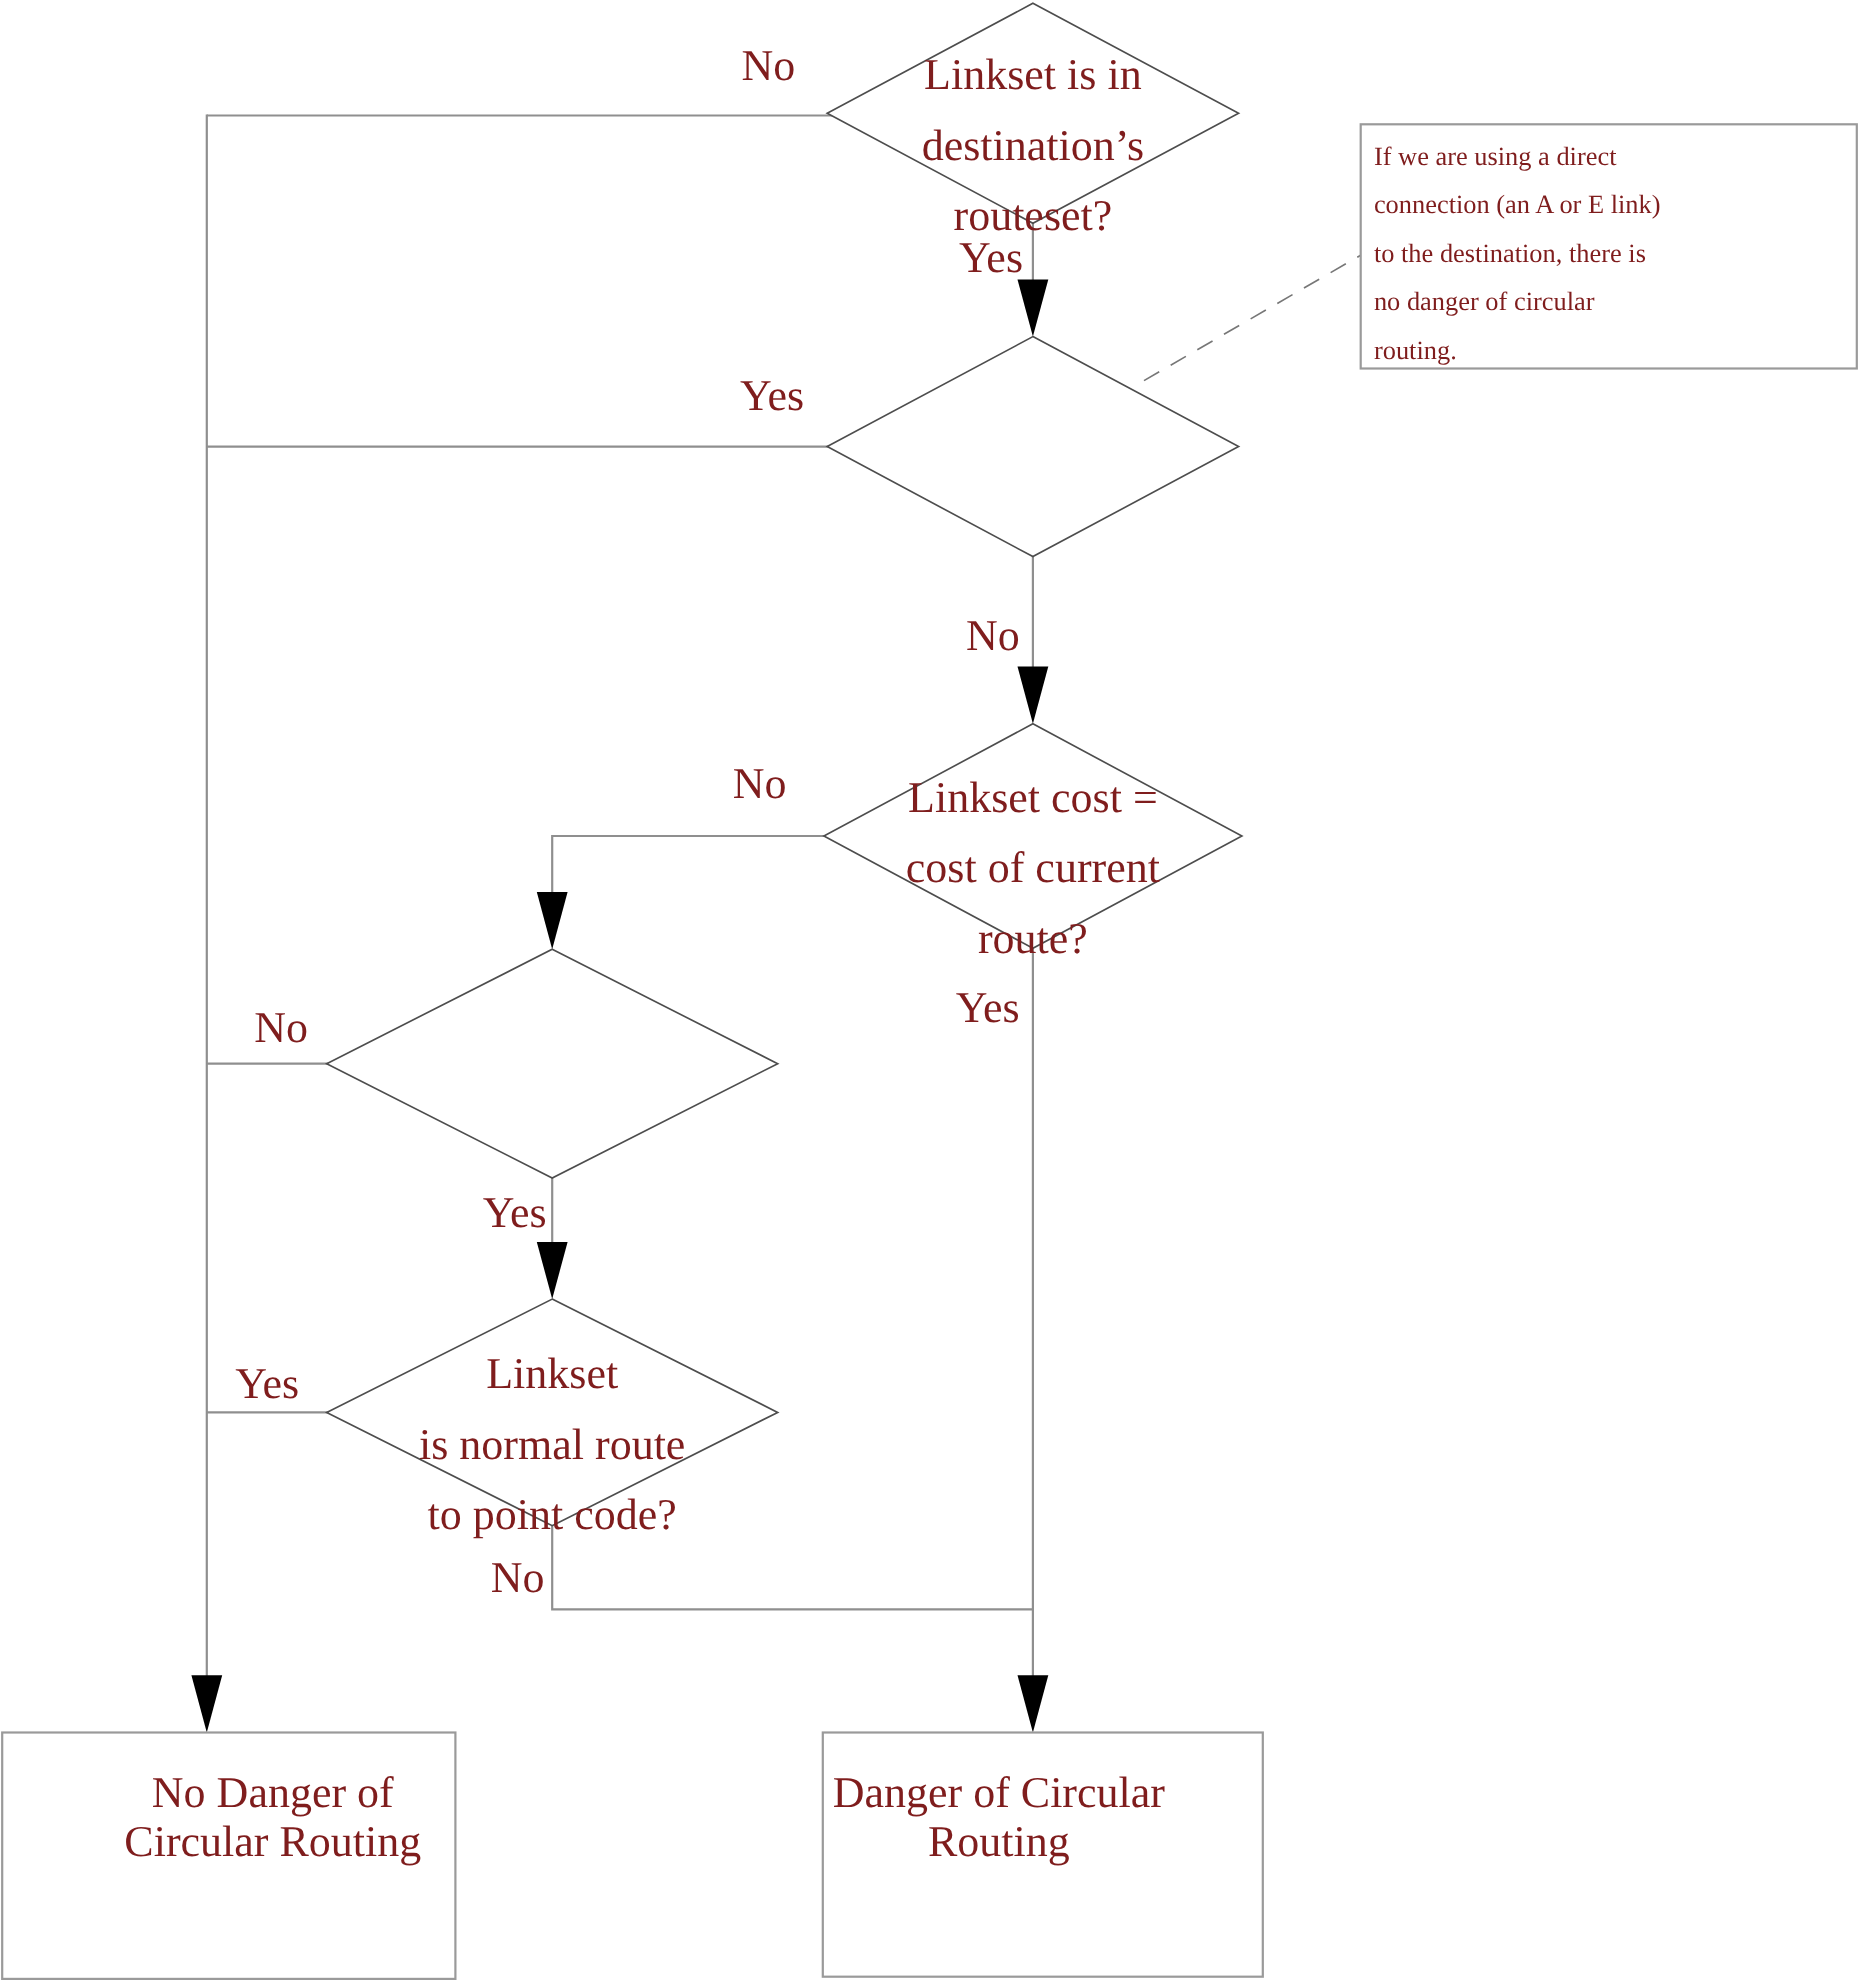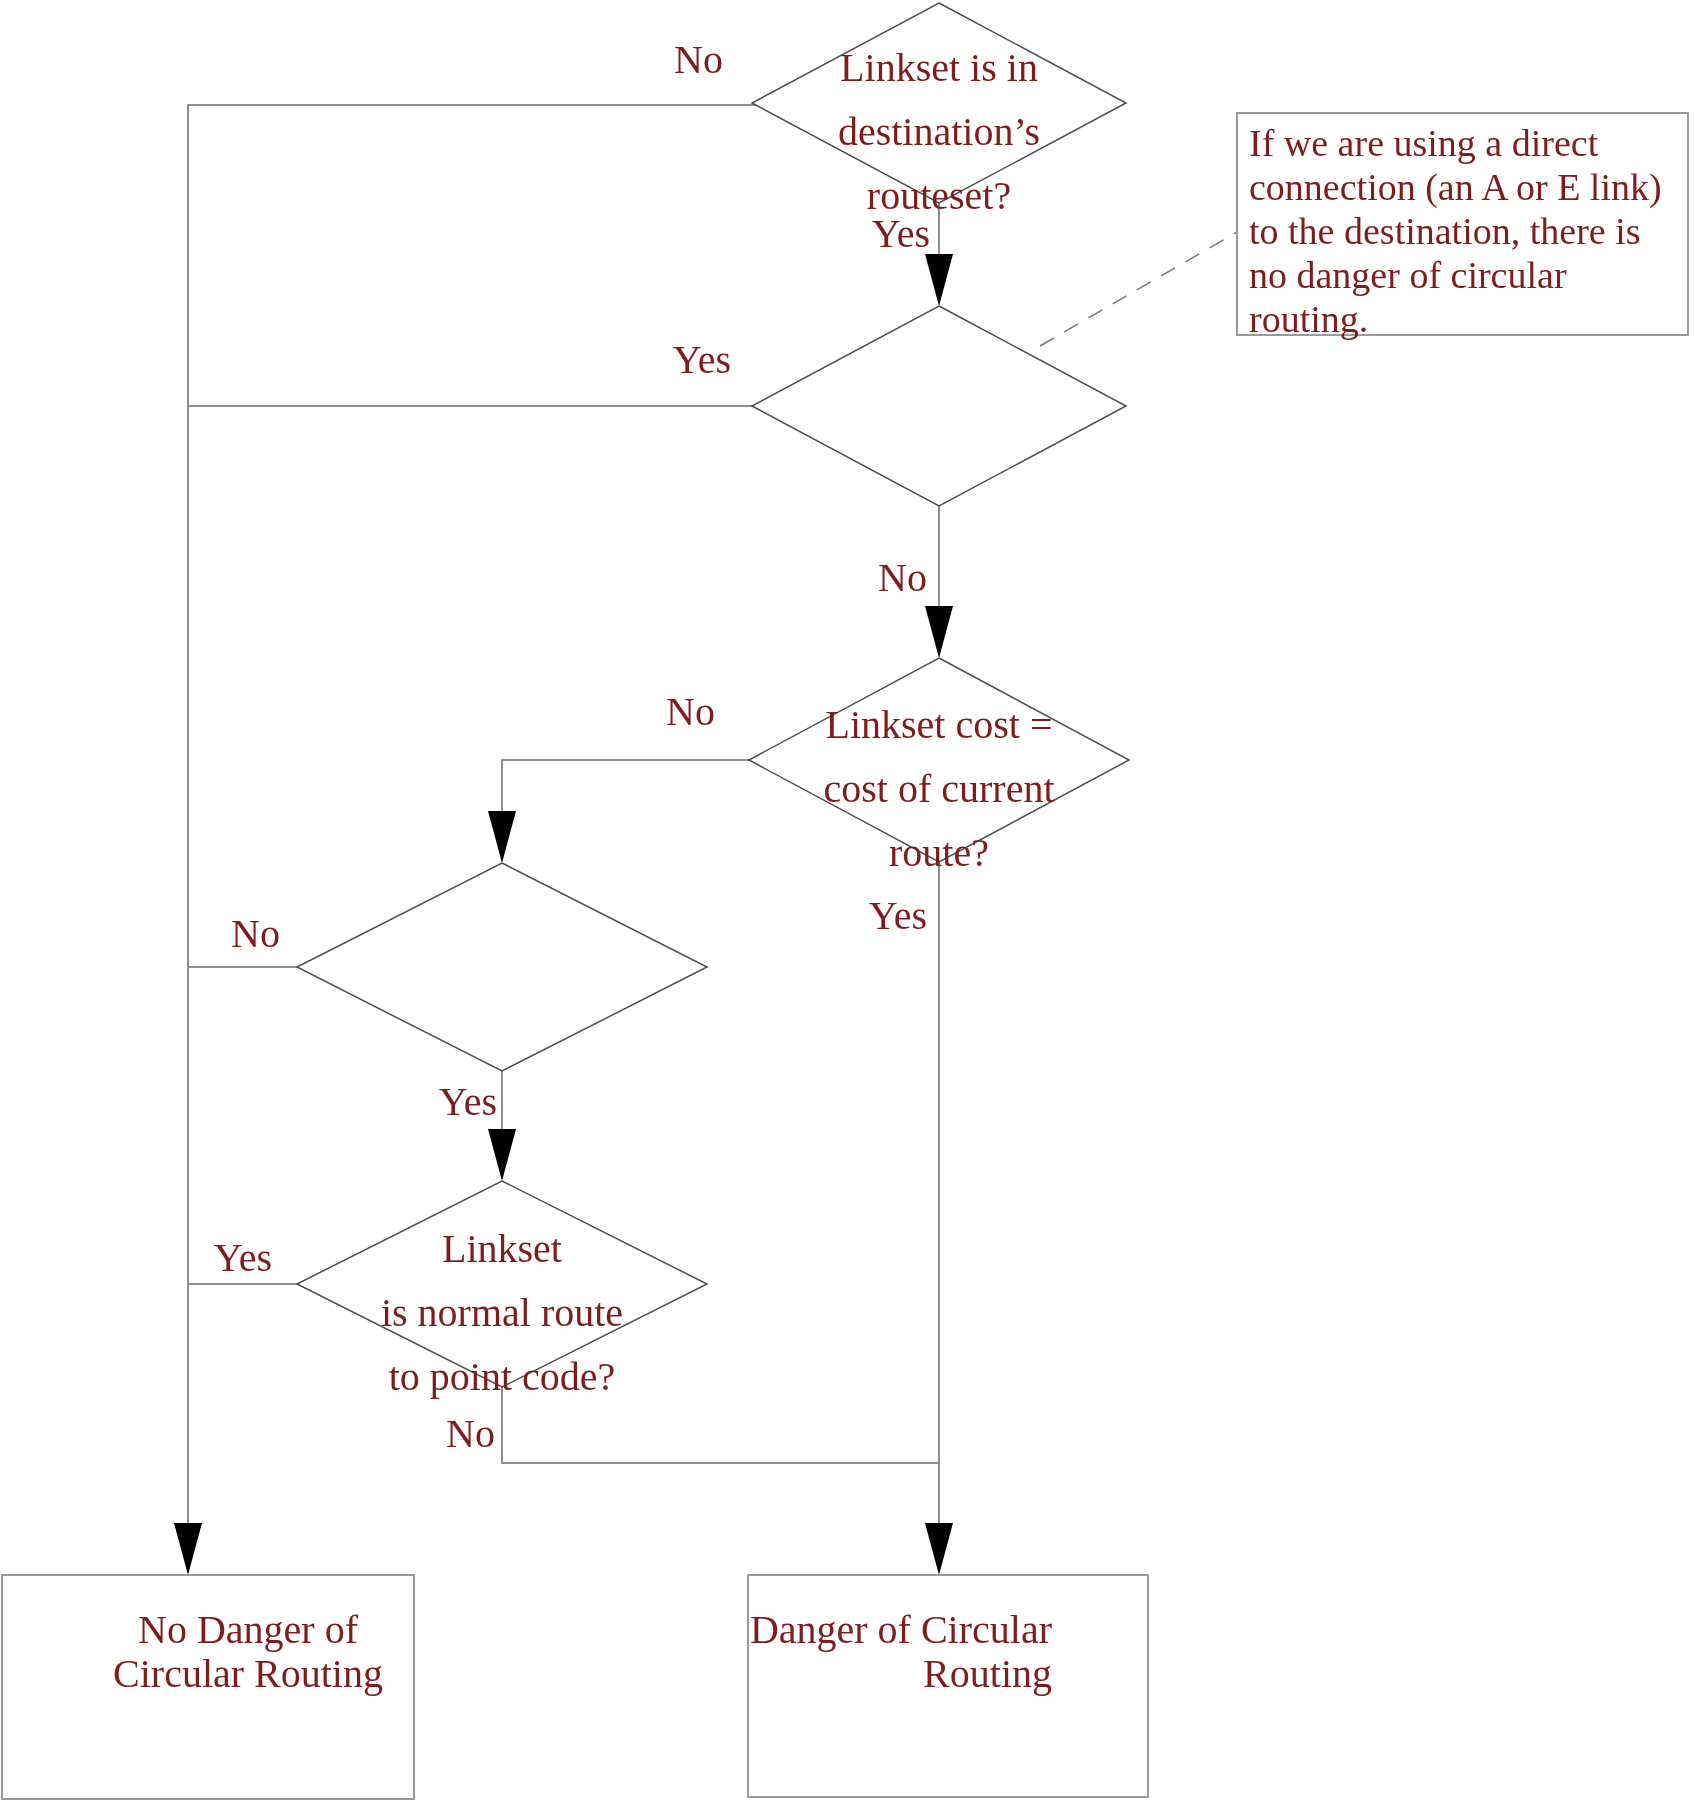--- a/index.html
+++ b/index.html
@@ -16,21 +16,21 @@
   .lbl {
     position: absolute;
     white-space: pre-line;
     font-size: 40px;
     line-height: 44px;
     color: #7f1d1d;
   }
   .edge-label { width: 140px; text-align: right; }
   .node-label { width: 520px; text-align: center; line-height: 64px; }
   .term-label { text-align: center; }
-  .note-text  { font-size: 38px; line-height: 44px; white-space: pre; text-align: left; }
+  .note-text  { font-size: 24px; line-height: 44px; white-space: pre; text-align: left; }
 </style>
 </head>
 <body>
 
 <div class="stage">
 
   <svg width="1697" height="1802" viewBox="0 0 1697 1802">
 
     <g stroke="#8f8f8f" stroke-width="2" fill="none">
       <line x1="188" y1="105" x2="760" y2="105"></line>
@@ -77,21 +77,21 @@
 routeset?</div>
   <div class="lbl node-label" style="left:679px; top:693px;">Linkset cost =
 cost of current
 route?</div>
   <div class="lbl node-label" style="left:242px; top:1217px;">Linkset
 is normal route
 to point code?</div>
 
   <div class="lbl term-label" style="left:2px; top:1608px; width:492px;">No Danger of
 Circular Routing</div>
-  <div class="lbl term-label" style="left:732px; top:1608px; width:320px;text-align:right;">Danger of Circular
+  <div class="lbl term-label" style="left:748px; top:1608px; width:320px;">Danger of Circular
 Routing</div>
 
   <div class="lbl note-text" style="left:1249px; top:121px;">If we are using a direct
 connection (an A or E link)
 to the destination, there is
 no danger of circular
 routing.</div>
 
   <div class="lbl edge-label" style="left:583px; top:38px;">No</div>
   <div class="lbl edge-label" style="left:790px; top:212px;">Yes</div>

